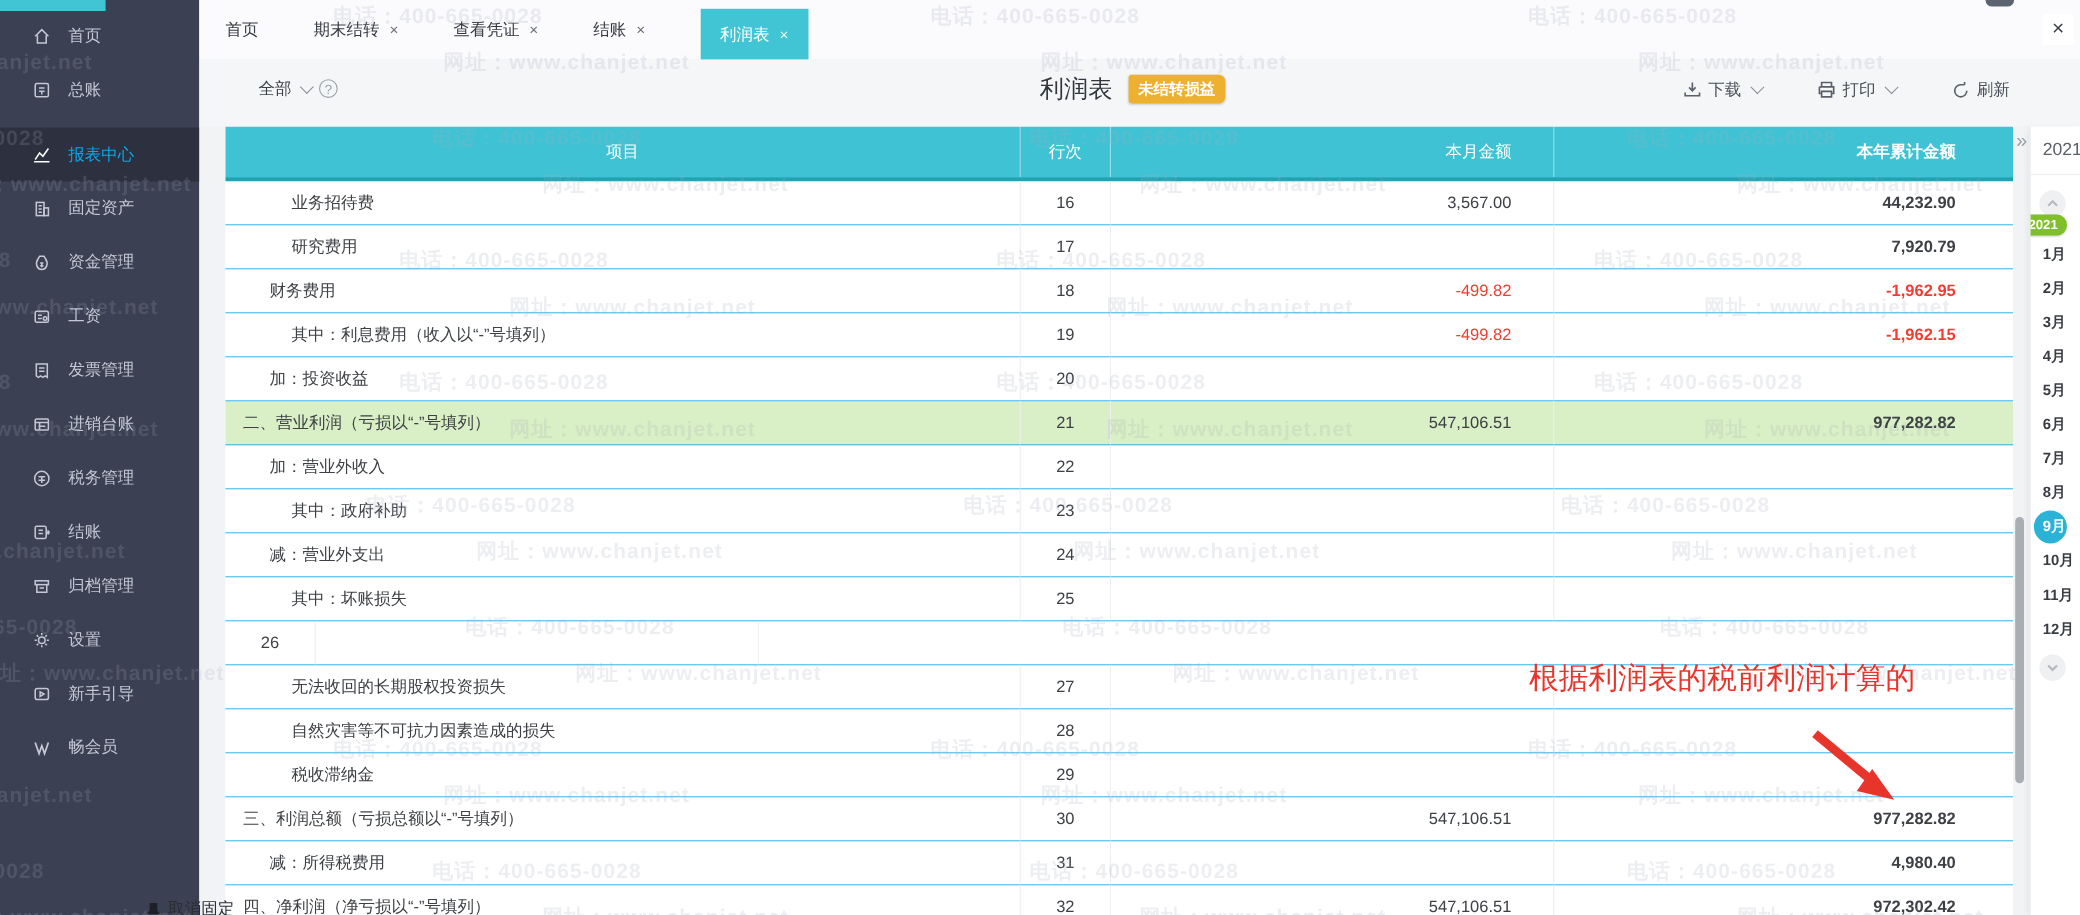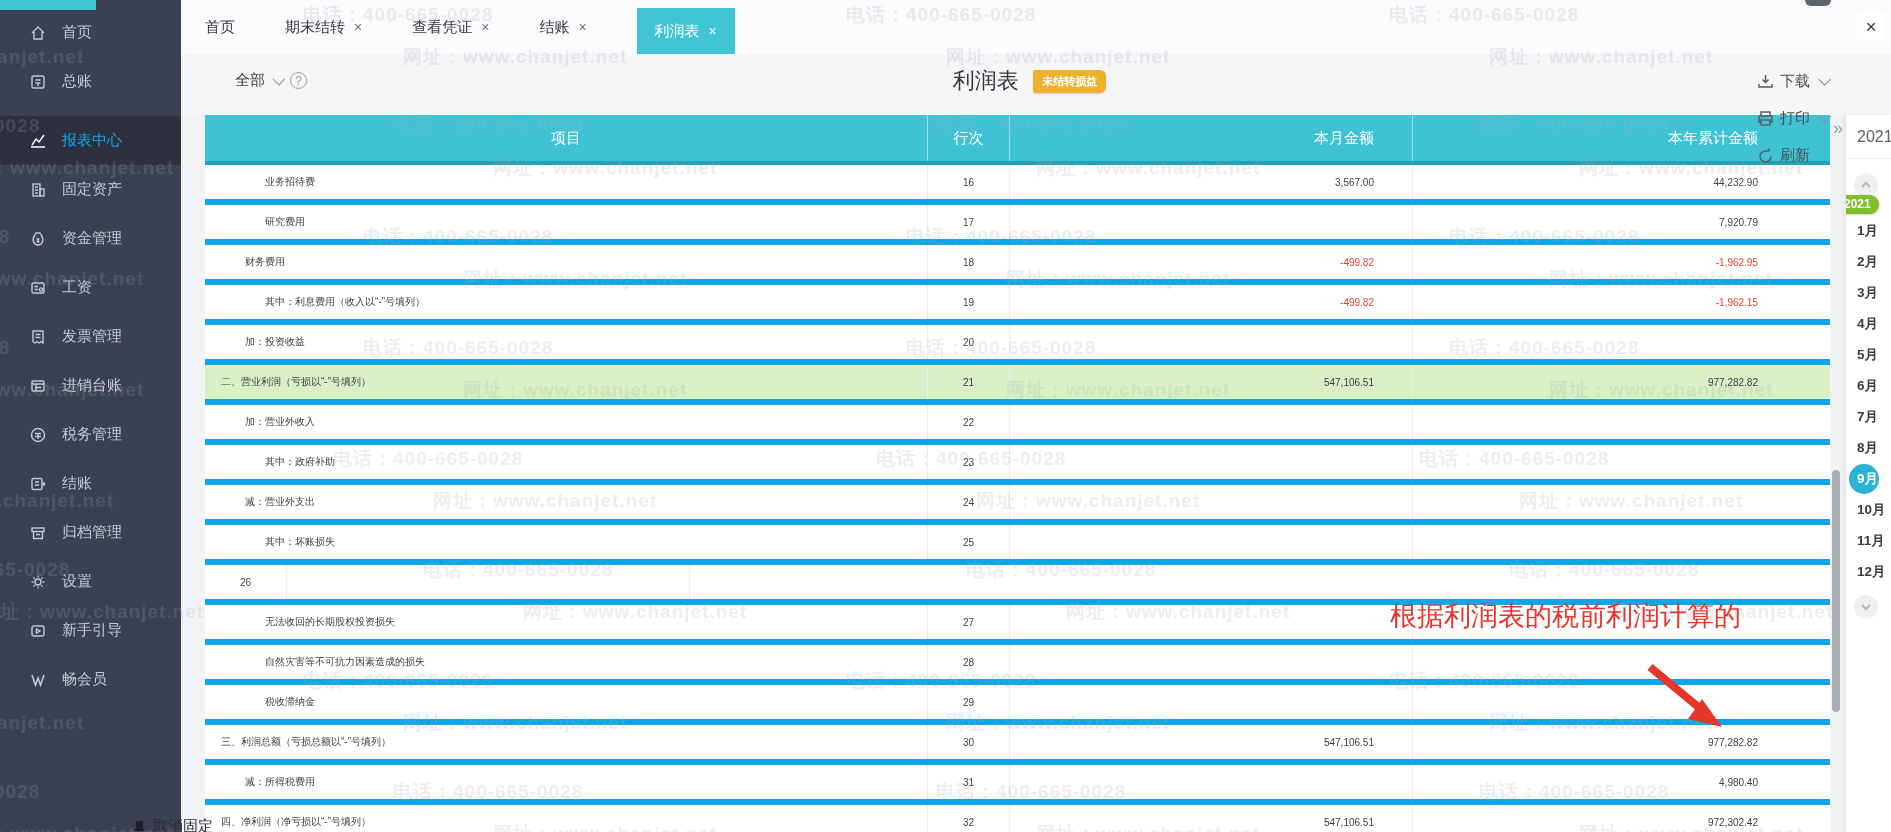--- a/index.html
+++ b/index.html
@@ -28,39 +28,39 @@
   .closeall { position:absolute; right:6px; top:13px; width:28px; height:28px; font-size:19px; color:#3a3d44; display:flex; align-items:center; justify-content:center; cursor:pointer; background:#fff; z-index:8; }
   .avatar-sliver { position:absolute; left:1805px; top:0; width:26px; height:6px; background:#5c6470; border-radius:0 0 12px 12px; z-index:9; }
 
   
   .toolbar { position:absolute; left:181px; top:54px; right:0; height:61px; background:#f5f6f8; z-index:3; }
   .filter-wrap { position:absolute; left:54px; top:17px; display:flex; align-items:center; gap:8px; color:#3c4047; font-size:15px; cursor:pointer; }
   .chev { width:9px; height:9px; border-right:1.6px solid #8a8f98; border-bottom:1.6px solid #8a8f98; transform:rotate(45deg) translateY(-2px); display:inline-block; }
   .help-circ { width:17px; height:17px; border:1.4px solid #9aa0a8; border-radius:50%; color:#9aa0a8; font-size:12px; display:inline-flex; align-items:center; justify-content:center; }
   .report-title-wrap { position:absolute; left:24px; width:1649px; top:12px; text-align:center; }
   .report-title { font-size:22px; color:#33373d; display:inline-block; vertical-align:middle; }
-  .title-badge { display:inline-block; vertical-align:middle; margin-left:10px; background:#eeb12f; color:#fff; font-size:11px; font-weight:bold; padding:4px 9px; border-radius:3px 6px 6px 3px; box-shadow:0 1px 2px rgba(0,0,0,.15); }
-  .tool-right { position:absolute; right:64px; top:18px; display:flex; gap:18px; color:#4a4f57; font-size:15px;flex-direction:column; }
+  .title-badge { display:inline-block; vertical-align:middle; margin-left:10px; background:#eeb12f; color:#fff; font-size:14px; font-weight:bold; padding:4px 9px; border-radius:3px 6px 6px 3px; box-shadow:0 1px 2px rgba(0,0,0,.15); }
+  .tool-right { position:absolute; right:64px; top:18px; display:flex; gap:52px; color:#4a4f57; font-size:15px; }
   .tool-btn { display:flex; align-items:center; gap:6px; cursor:pointer; }
   .tool-btn svg { width:17px; height:17px; stroke:#5a5f68; fill:none; stroke-width:1.5; }
   .tool-btn .chev { transform:rotate(45deg) translateY(-3px); margin-left:2px; }
 
   
   .table { position:absolute; left:205px; top:115px; width:1625px; bottom:0; background:#fff; z-index:2; }
   .thead { display:flex; height:46px; background:#3fc3d4; color:#fff; font-size:15px; }
   .th { display:flex; align-items:center; justify-content:center; border-right:1px solid rgba(255,255,255,.45); }
   .th:last-child { border-right:none; }
   .hscroll { height:4px; background:#27a0b4; width:100%; }
-  .trow { display:flex; height:40px; border-bottom:6px solid #0ea5e9; background:#fff; font-size:10px; color:#3d4045; }
+  .trow { display:flex; height:40px; border-bottom:1px solid #0ea5e9; background:#fff; font-size:15px; color:#3d4045; }
   .trow.green { background:#d9efc5; }
   .td { display:flex; align-items:center; border-right:1px solid #eeeeee; overflow:hidden; white-space:nowrap; }
   .td:last-child { border-right:none; }
   .c0 { width:723px; } .c1 { width:82px; justify-content:center; }
   .c2 { width:403px; justify-content:flex-end; padding-right:38px; }
-  .c3 { width:417px; justify-content:flex-end; padding-right:72px; }
+  .c3 { width:417px; justify-content:flex-end; padding-right:52px;font-weight:bold; }
   .ind0 { padding-left:16px; } .ind1 { padding-left:40px; } .ind2 { padding-left:60px; }
   .neg { color:#f23d32; }
 
   
   .vscroll { position:absolute; left:1832px; top:470px; width:8px; height:242px; background:#a9adb4; border-radius:4px; z-index:15; }
 
   
   .collapse-arrow { position:absolute; left:1833px; top:118px; color:#9aa0a8; font-size:18px; z-index:16; cursor:pointer; }
   .month-panel { position:absolute; left:1845px; top:115px; width:46px; bottom:0; background:#fff; border-left:1px solid #e4e6e9; box-shadow:-2px 0 5px rgba(0,0,0,.05); z-index:14; overflow:hidden; }
   .year-box { height:44px; border-bottom:1px solid #eceef0; display:flex; align-items:center; padding-left:11px; color:#5c6167; font-size:16px; }

